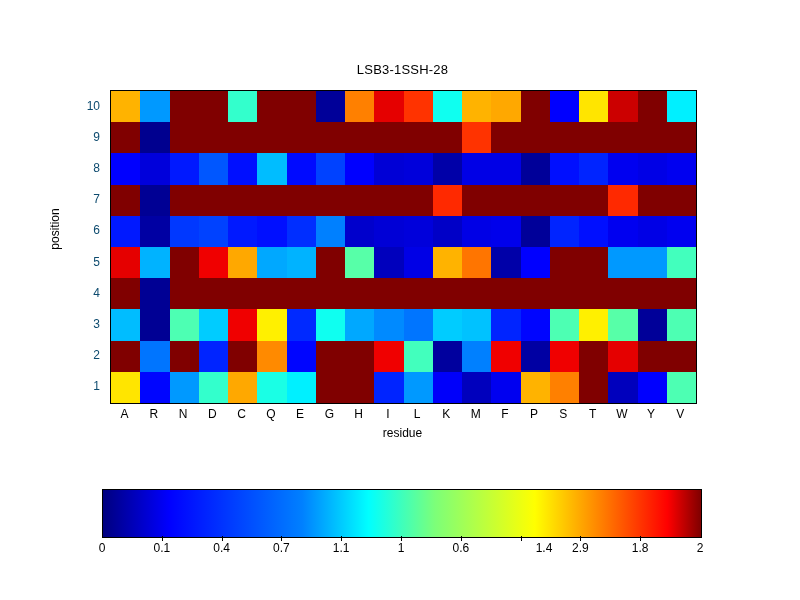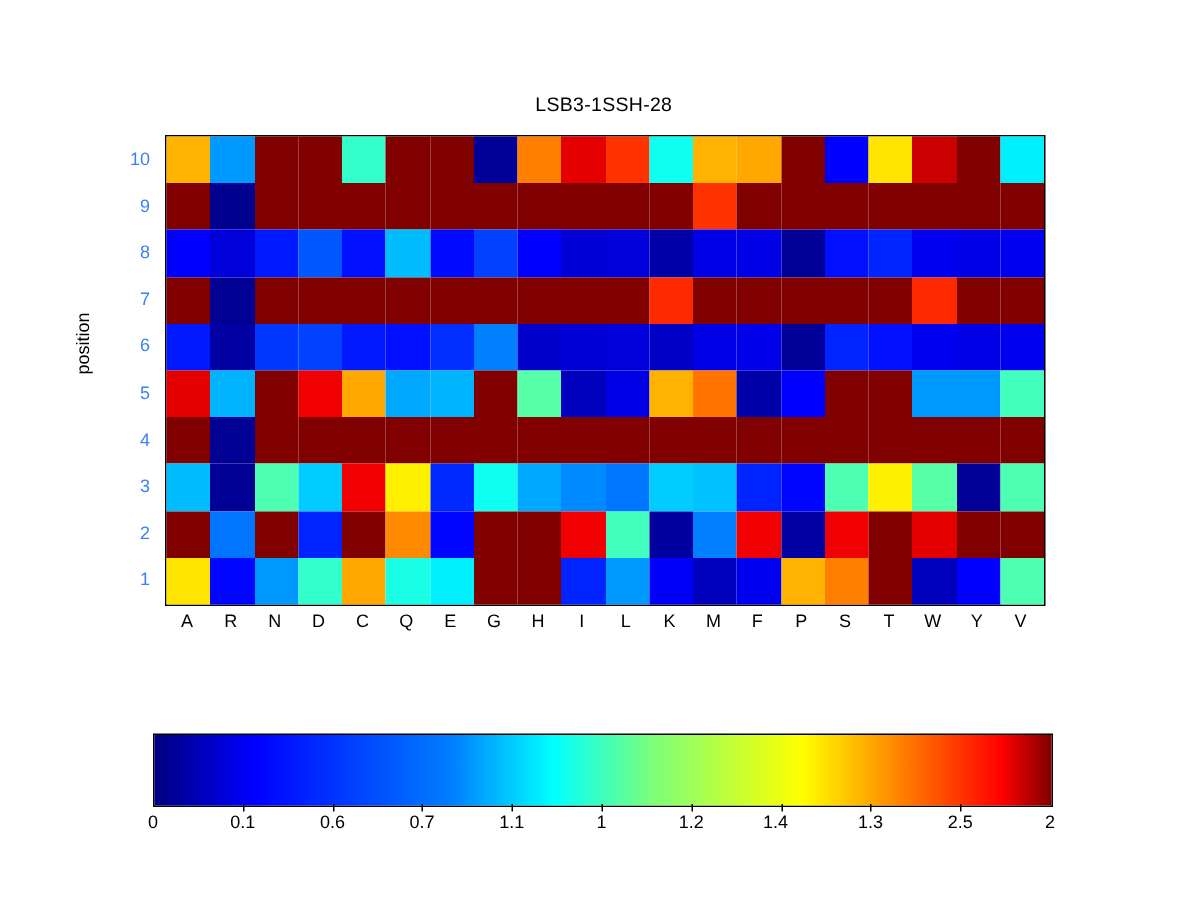--- a/index.html
+++ b/index.html
@@ -66,21 +66,21 @@
     height: 312px;
     display: flex;
     flex-direction: column;
   }
   .y-tick {
     flex: 1 1 0;
     display: flex;
     align-items: center;
     justify-content: flex-end;
     font-size: 12px;
-    color: #3b82f6;
+    color: #0c4a6e;
     padding-right: 4px;
     box-sizing: border-box;
   }
   #y-axis-label {
     position: absolute;
     left: -5px;
     top: 222px;
     width: 120px;
     text-align: center;
     font-size: 12px;
@@ -414,42 +414,43 @@
       <div class="x-tick">M</div>
       <div class="x-tick">F</div>
       <div class="x-tick">P</div>
       <div class="x-tick">S</div>
       <div class="x-tick">T</div>
       <div class="x-tick">W</div>
       <div class="x-tick">Y</div>
       <div class="x-tick">V</div>
     </div>
 
+  <div id="x-axis-label">residue</div>
 
   <div id="colorbar-axes">
     <div id="colorbar-gradient"></div>
   </div>
   <div id="colorbar-ticks">
       <div class="cb-tick-mark" style="left: 59.8px;"></div>
       <div class="cb-tick-mark" style="left: 119.6px;"></div>
       <div class="cb-tick-mark" style="left: 179.4px;"></div>
       <div class="cb-tick-mark" style="left: 239.2px;"></div>
       <div class="cb-tick-mark" style="left: 299px;"></div>
       <div class="cb-tick-mark" style="left: 358.8px;"></div>
       <div class="cb-tick-mark" style="left: 418.6px;"></div>
       <div class="cb-tick-mark" style="left: 478.4px;"></div>
       <div class="cb-tick-mark" style="left: 538.2px;"></div>
     </div>
   <div id="colorbar-tick-labels">
       <div class="cb-tick-label" style="left: 0px;">0</div>
       <div class="cb-tick-label" style="left: 59.8px;">0.1</div>
-      <div class="cb-tick-label" style="left: 119.6px;">0.6</div>
+      <div class="cb-tick-label" style="left: 119.6px;">0.4</div>
       <div class="cb-tick-label" style="left: 179.4px;">0.7</div>
       <div class="cb-tick-label" style="left: 239.2px;">1.1</div>
       <div class="cb-tick-label" style="left: 299px;">1</div>
-      <div class="cb-tick-label" style="left: 358.8px;">1.2</div>
-      <div class="cb-tick-label" style="left: 415px;">1.4</div>
-      <div class="cb-tick-label" style="left: 478.4px;">1.3</div>
-      <div class="cb-tick-label" style="left: 538.2px;">2.5</div>
+      <div class="cb-tick-label" style="left: 358.8px;">0.6</div>
+      <div class="cb-tick-label" style="left: 442px;">1.4</div>
+      <div class="cb-tick-label" style="left: 478.4px;">2.9</div>
+      <div class="cb-tick-label" style="left: 538.2px;">1.8</div>
       <div class="cb-tick-label" style="left: 598px;">2</div>
     </div>
 
 </div>
 
 </body></html>

